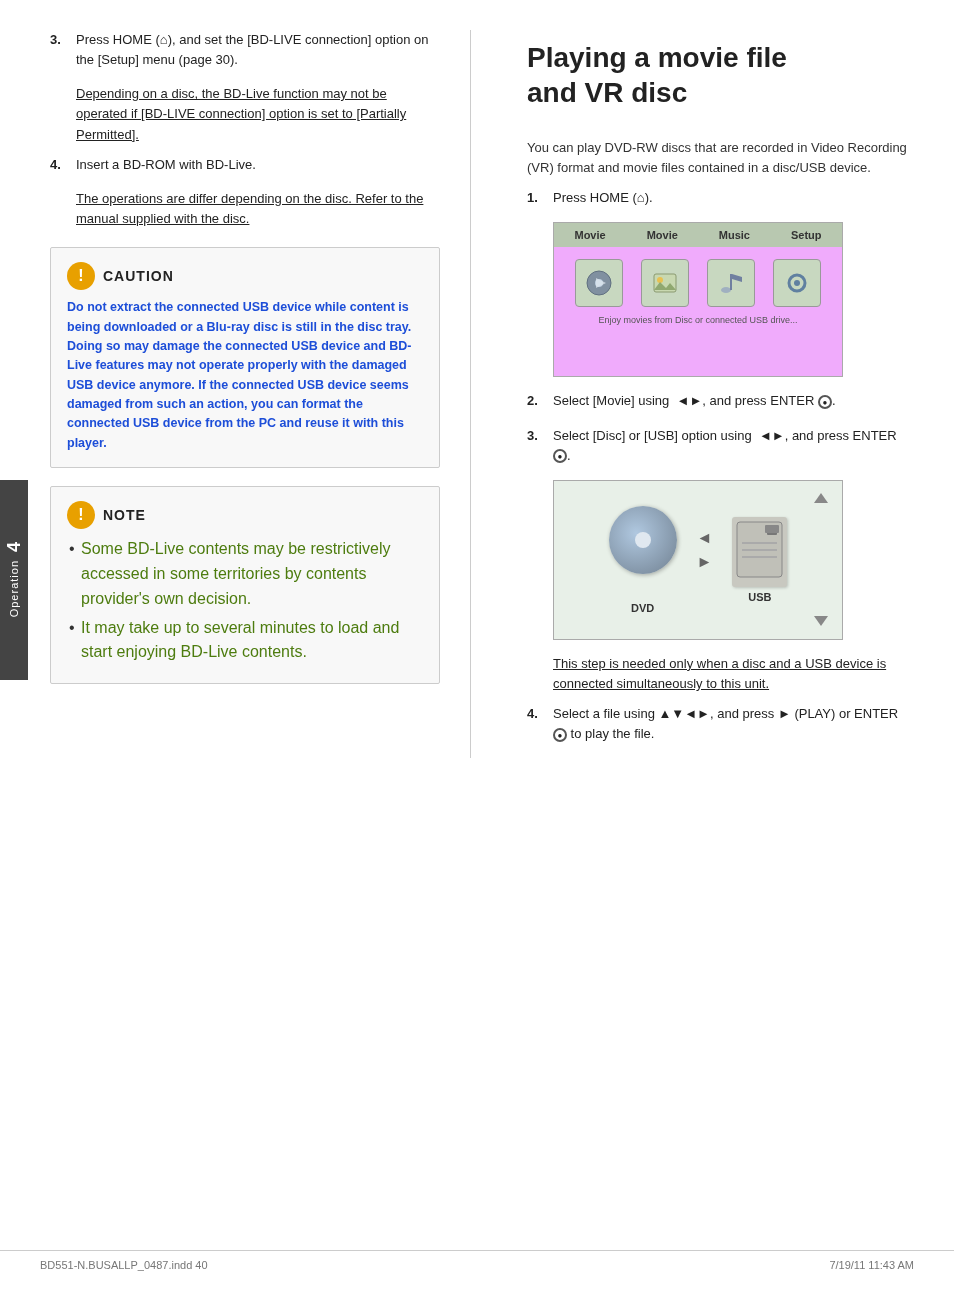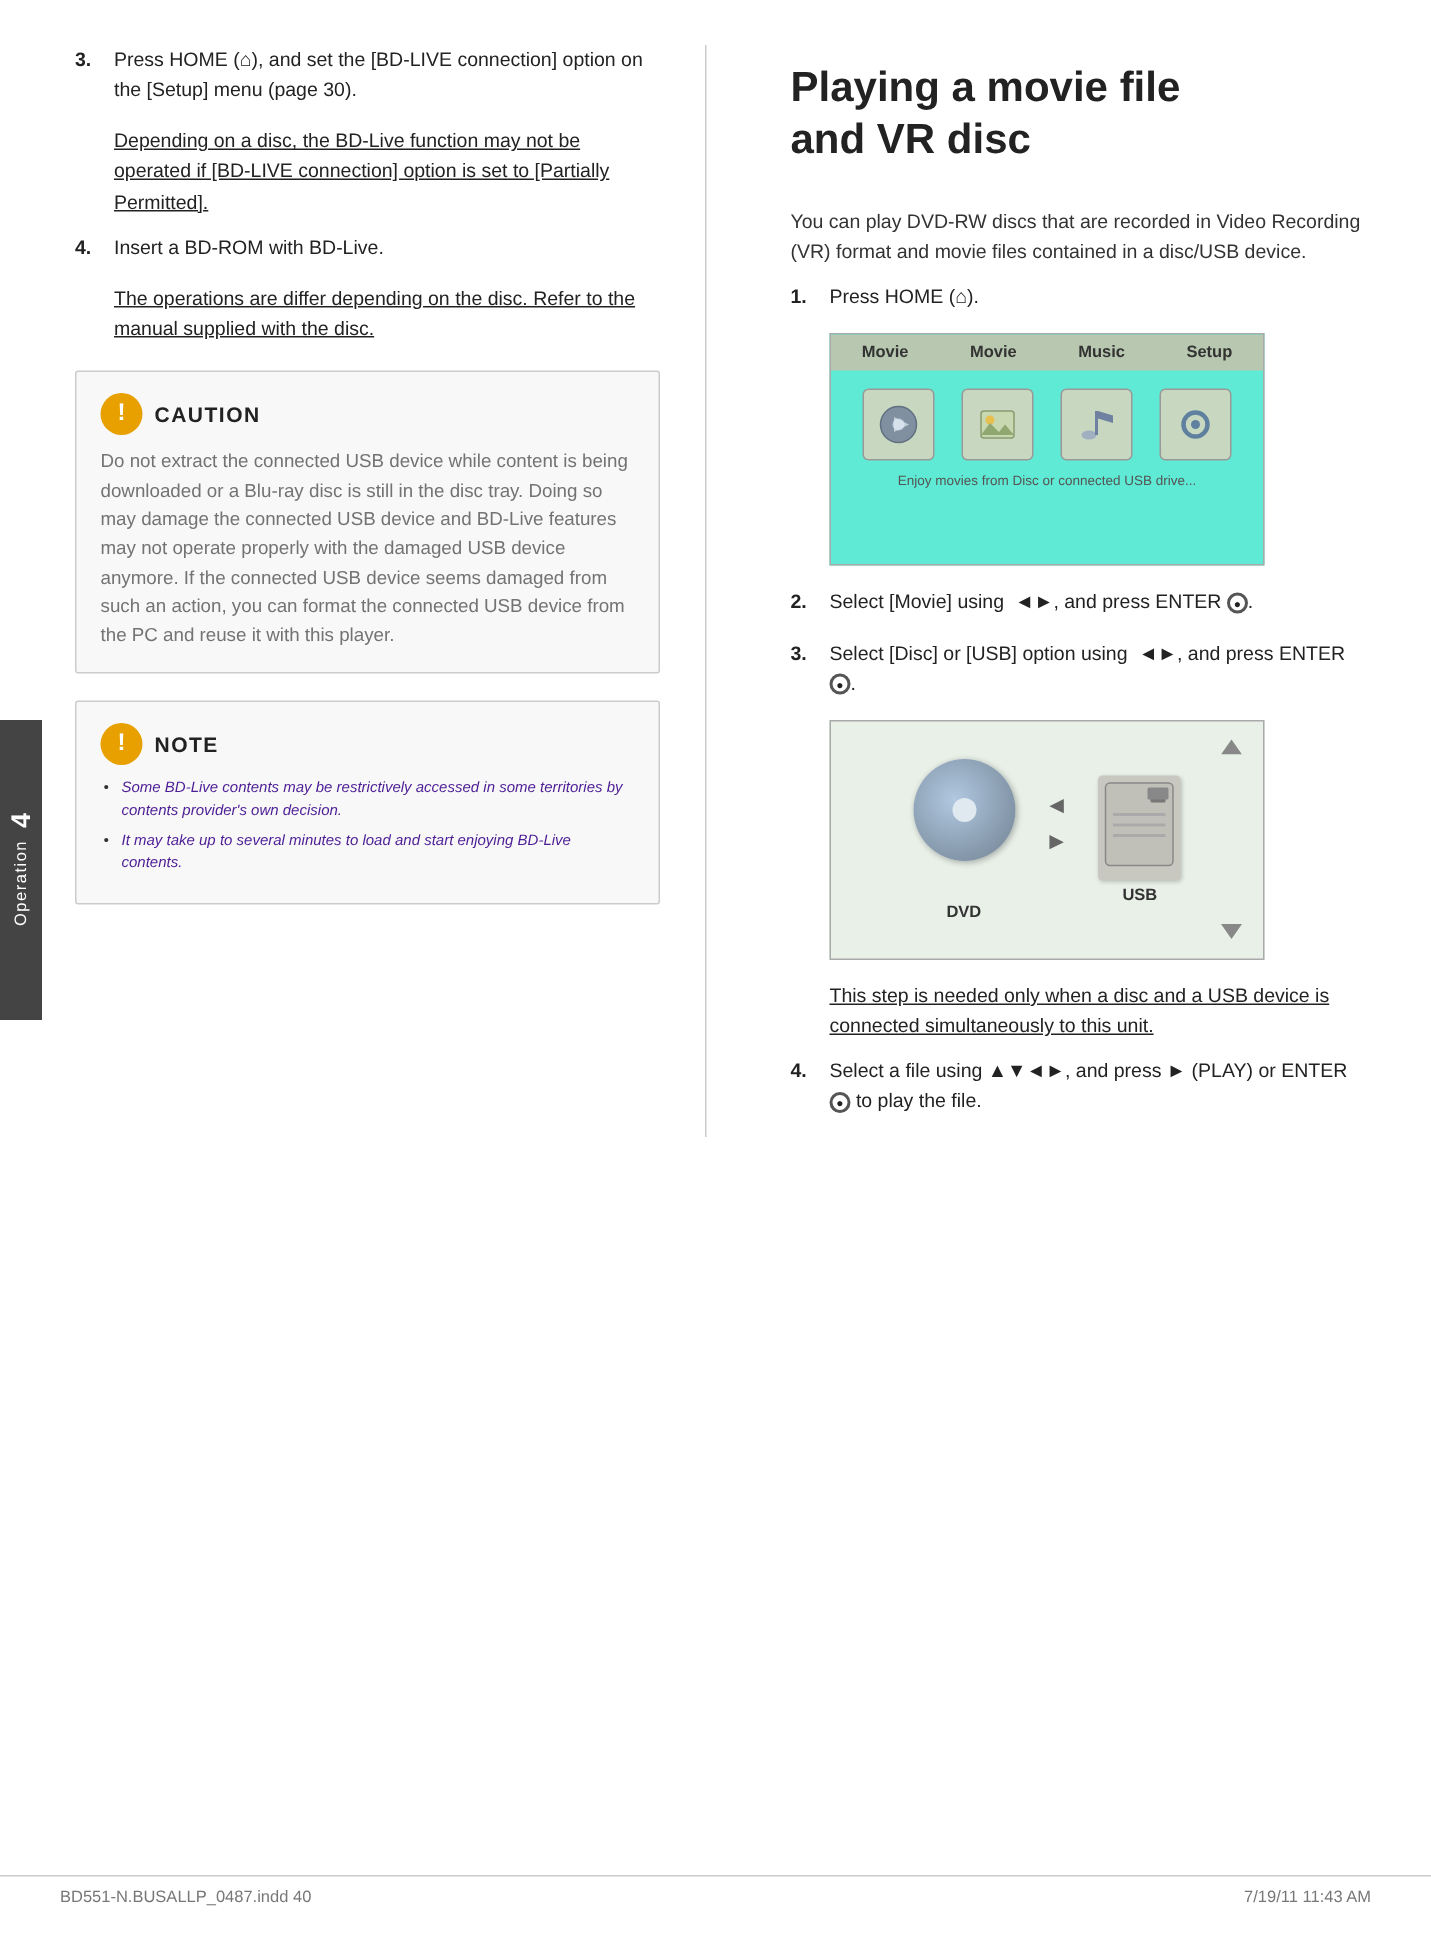--- a/index.html
+++ b/index.html
@@ -139,21 +139,22 @@
     }
     .caution-title {
       font-weight: bold;
       font-size: 14px;
       letter-spacing: 1px;
       color: #222;
     }
     .caution-text {
       font-size: 12.5px;
       line-height: 1.55;
-      color: #737373;
+      color: #1d4ed8;
+      font-weight: bold;
     }
     
     .note-box {
       border: 1px solid #ccc;
       background: #f8f8f8;
       padding: 14px 16px;
       margin: 12px 0 18px 0;
       border-radius: 2px;
     }
     .note-header {
@@ -183,27 +184,26 @@
       font-size: 14px;
       letter-spacing: 1px;
       color: #222;
     }
     .note-list {
       list-style: none;
       padding: 0;
       margin: 0;
     }
     .note-list li {
-      font-size: 10px;
+      font-size: 16px;
       line-height: 1.55;
-      color: #4c1d95;
+      color: #4d7c0f;
       padding-left: 14px;
       position: relative;
       margin-bottom: 4px;
-      font-style: italic;
     }
     .note-list li::before {
       content: "•";
       position: absolute;
       left: 2px;
       color: #333;
     }
     
     .section-title {
       font-size: 28px;
@@ -216,21 +216,21 @@
     .section-intro {
       font-size: 13px;
       line-height: 1.55;
       margin-bottom: 10px;
       color: #333;
     }
     
     .menu-screenshot {
       width: 290px;
       height: 155px;
-      background: #5eead4;
+      background: #f0abfc;
       border: 1px solid #aaa;
       margin: 14px 0 14px 26px;
       display: flex;
       flex-direction: column;
       align-items: center;
       justify-content: flex-start;
       overflow: hidden;
       position: relative;
     }
     .menu-screenshot .menu-bar {

